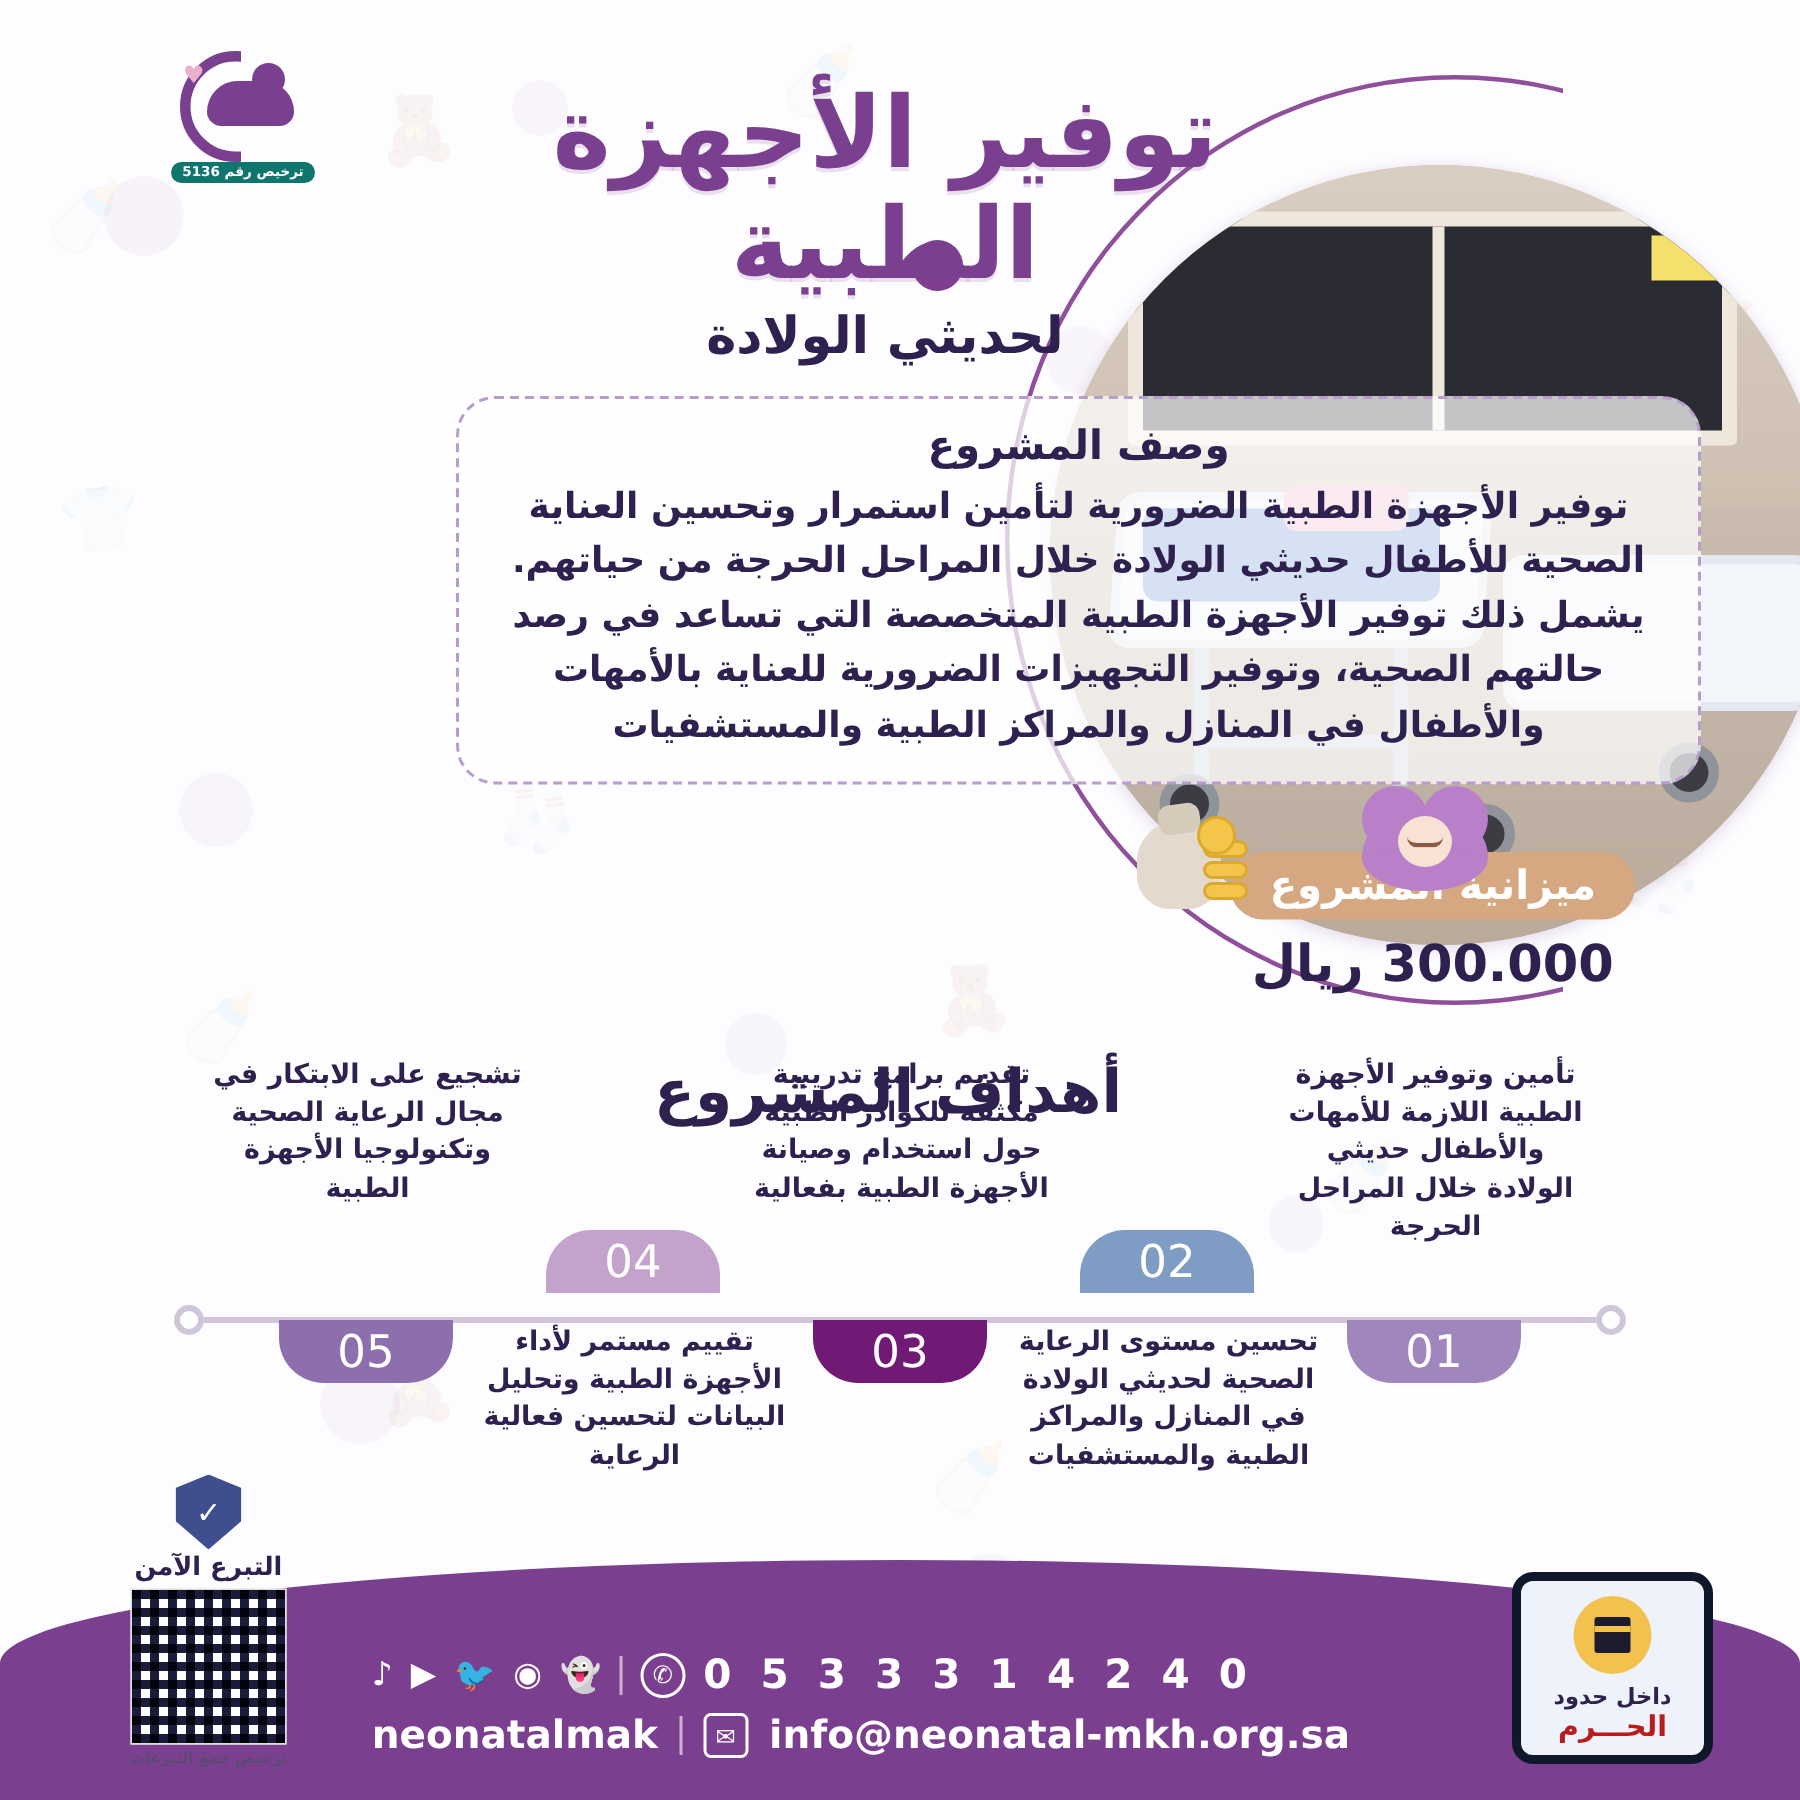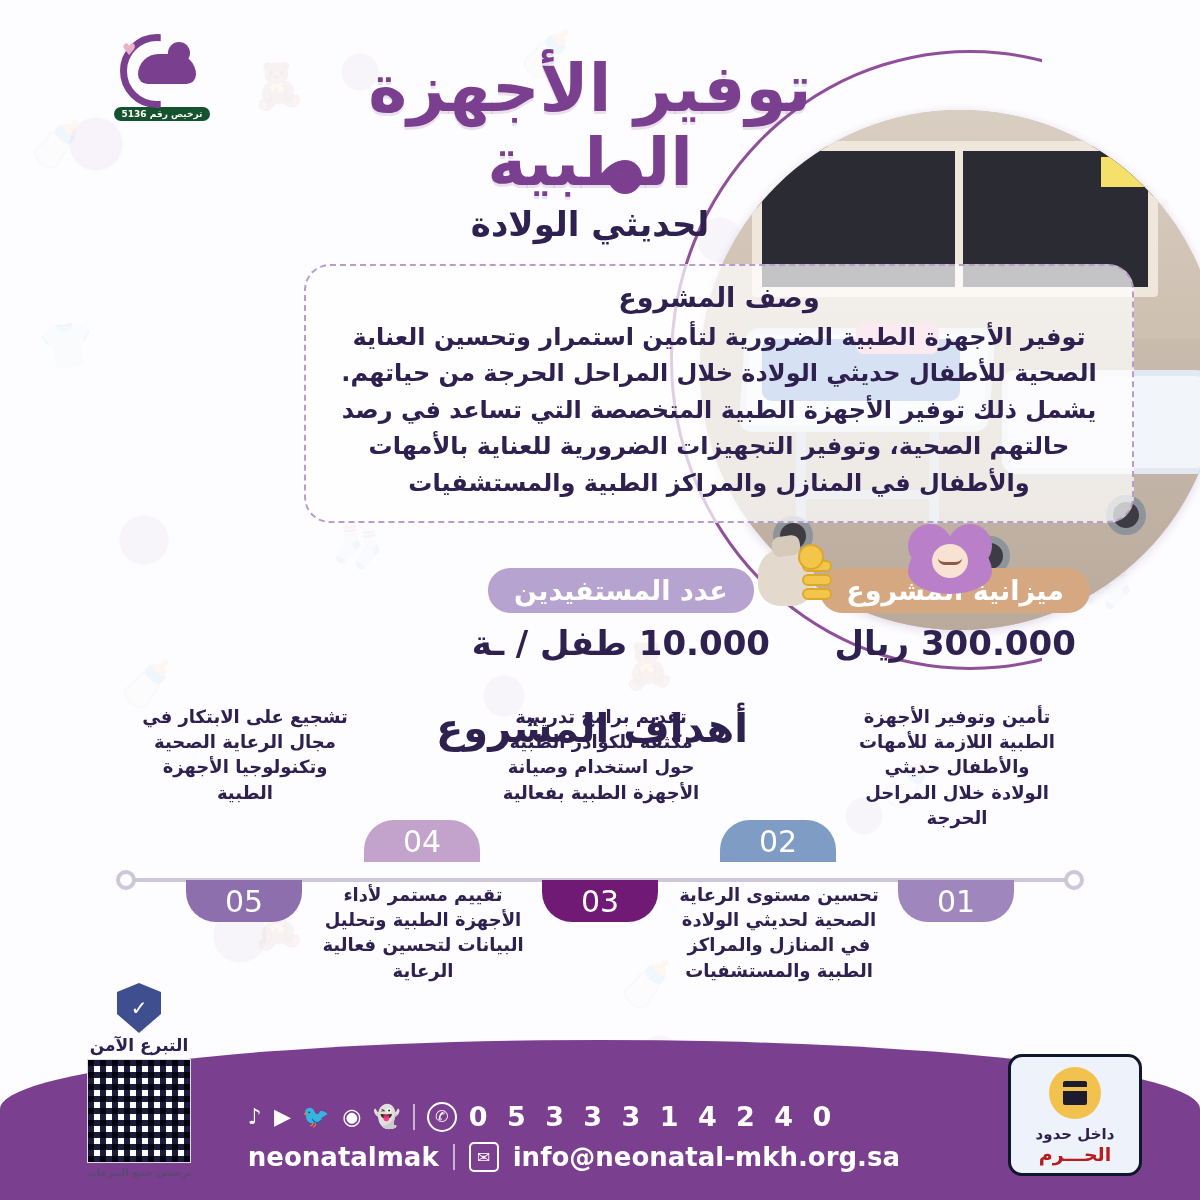--- a/index.html
+++ b/index.html
@@ -82,21 +82,21 @@
     position:absolute; left:6px; top:0; width:74px; height:74px; border-radius:50%;
     border:7px solid #7b3f8f; clip-path: polygon(0 0, 55% 0, 55% 100%, 0 100%);
   }
   .logo-baby {
     position:absolute; left:24px; top:20px; width:58px; height:30px;
     background:#7b3f8f; border-radius:30px 30px 14px 14px;
   }
   .logo-baby:after{ content:""; position:absolute; right:6px; top:-12px; width:22px; height:22px; border-radius:50%; background:#7b3f8f; }
   .logo-heart { position:absolute; left:8px; top:6px; color:#e8b0cb; font-size:16px; }
   .logo-t1 { font-size:14px; font-weight:bold; color:#7b3f8f; margin-top:4px; line-height:1.35; }
-  .logo-t2 { font-size:9px; font-weight:bold; color:#fff; background:#14532d; border-radius:9px; padding:2px 8px; display:inline-block; margin-top:5px; }
+  .logo-t2 { font-size:9px; font-weight:bold; color:#fff; background:#0f766e; border-radius:9px; padding:2px 8px; display:inline-block; margin-top:5px; }
 
   .title-block { position:absolute; right:330px; top:50px; width:560px; text-align:center; z-index:4; }
   .t-small { font-size:40px; font-weight:bold; color:#2e2150; letter-spacing:0; }
   .t-big {
     font-size:66px; font-weight:bold; color:#7b3f8f; line-height:1.12; margin:2px 0 4px;
     text-shadow:0 3px 0 rgba(123,63,143,.15);
   }
   .t-sub { font-size:34px; font-weight:bold; color:#2e2150; }
 
   
@@ -202,21 +202,21 @@
   .phone { font-size:27px; font-weight:bold; letter-spacing:5px; direction:ltr; }
   .row2 { display:flex; align-items:center; gap:14px; justify-content:flex-end; }
   .email { font-size:26px; font-weight:bold; direction:ltr; }
   .handle { font-size:26px; font-weight:bold; direction:ltr; }
   .circle-ic {
     width:30px; height:30px; border:2px solid #fff; border-radius:50%;
     display:flex; align-items:center; justify-content:center; font-size:16px;
   }
 
   .haram { position:absolute; right:58px; bottom:24px; width:134px; text-align:center; z-index:6; }
-  .haram-card { background:#eef3fb; border-radius:14px; padding:10px 6px 8px; border:3px solid #0f172a; }
+  .haram-card { background:#eef3fb; border-radius:14px; padding:10px 6px 8px; border:6px solid #0f172a; }
   .kaaba {
     width:52px; height:52px; margin:0 auto 6px; border-radius:50%;
     background:#f2c14e; display:flex; align-items:center; justify-content:center;
   }
   .kaaba-box { width:24px; height:24px; background:#1c1c2e; border-radius:2px; position:relative; }
   .kaaba-box:after{ content:""; position:absolute; left:0; right:0; top:6px; height:4px; background:#f2c14e; }
   .haram-t1 { font-size:15px; font-weight:bold; color:#2e2150; }
   .haram-t2 { font-size:19px; font-weight:bold; color:#b91c1c; }
 </style>
 </head>
@@ -290,24 +290,20 @@
   </div>
   <div class="icon-bag">
     <div class="bag-body"></div>
     <div class="bag-neck"></div>
     <div class="coin" style="right:0; top:24px;"></div>
     <div class="coin" style="right:0; top:38px;"></div>
     <div class="coin" style="right:0; top:52px;"></div>
     <div class="coin" style="right:8px; top:8px; width:26px; height:26px; border-radius:50%;"></div>
   </div>
 
-  <div class="stat stat-ben">
-    <div class="stat-pill">عدد المستفيدين</div>
-    <div class="stat-val">10.000 طفل / ـة</div>
-  </div>
   <div class="icon-baby">
     <div class="heart-shape"></div>
     <div class="baby-face"></div>
   </div>
 </div>
 
 <div class="goals-title">أهداف المشروع</div>
 
 <div class="timeline">
   <div class="tl-line"></div>

